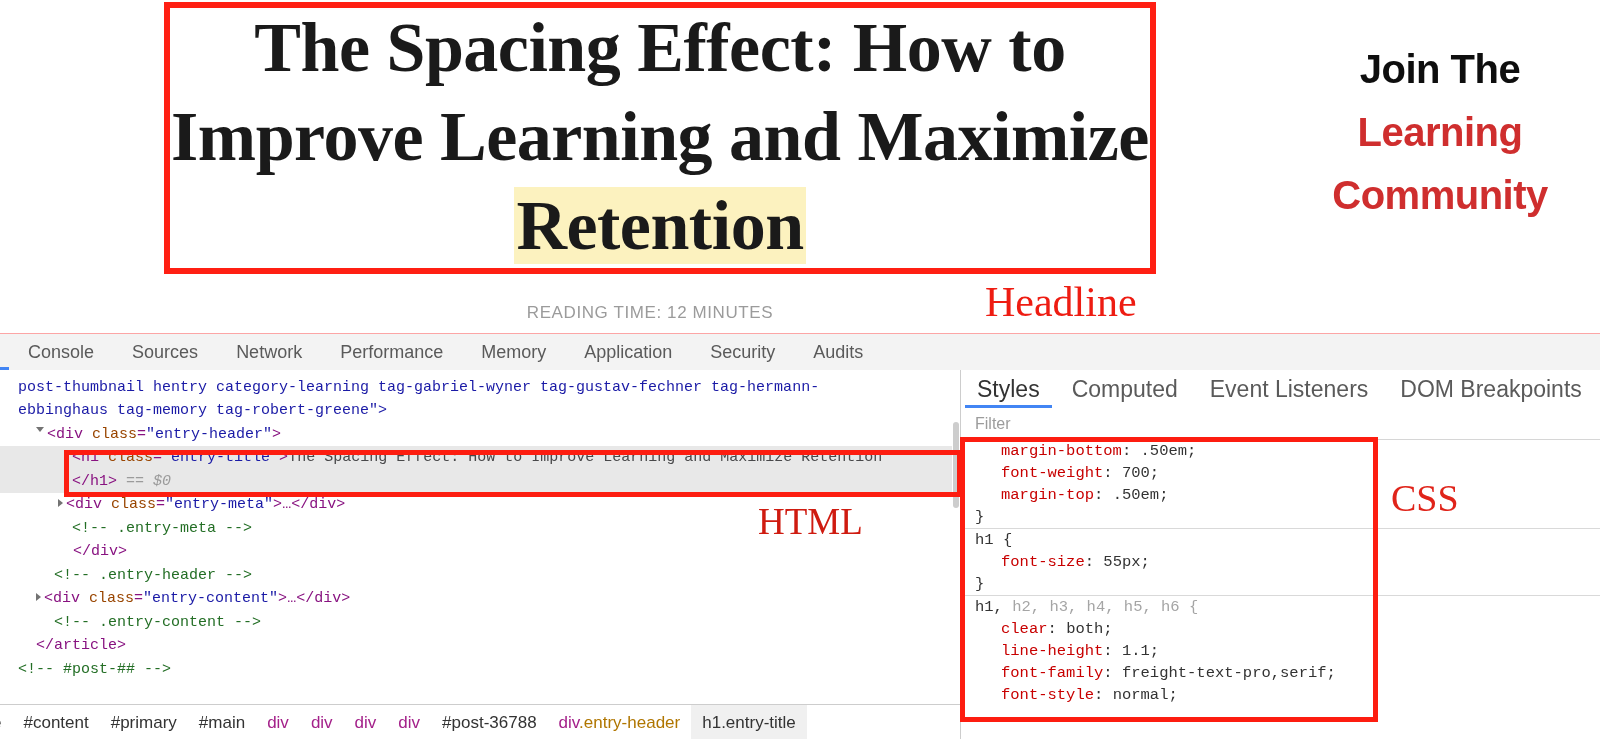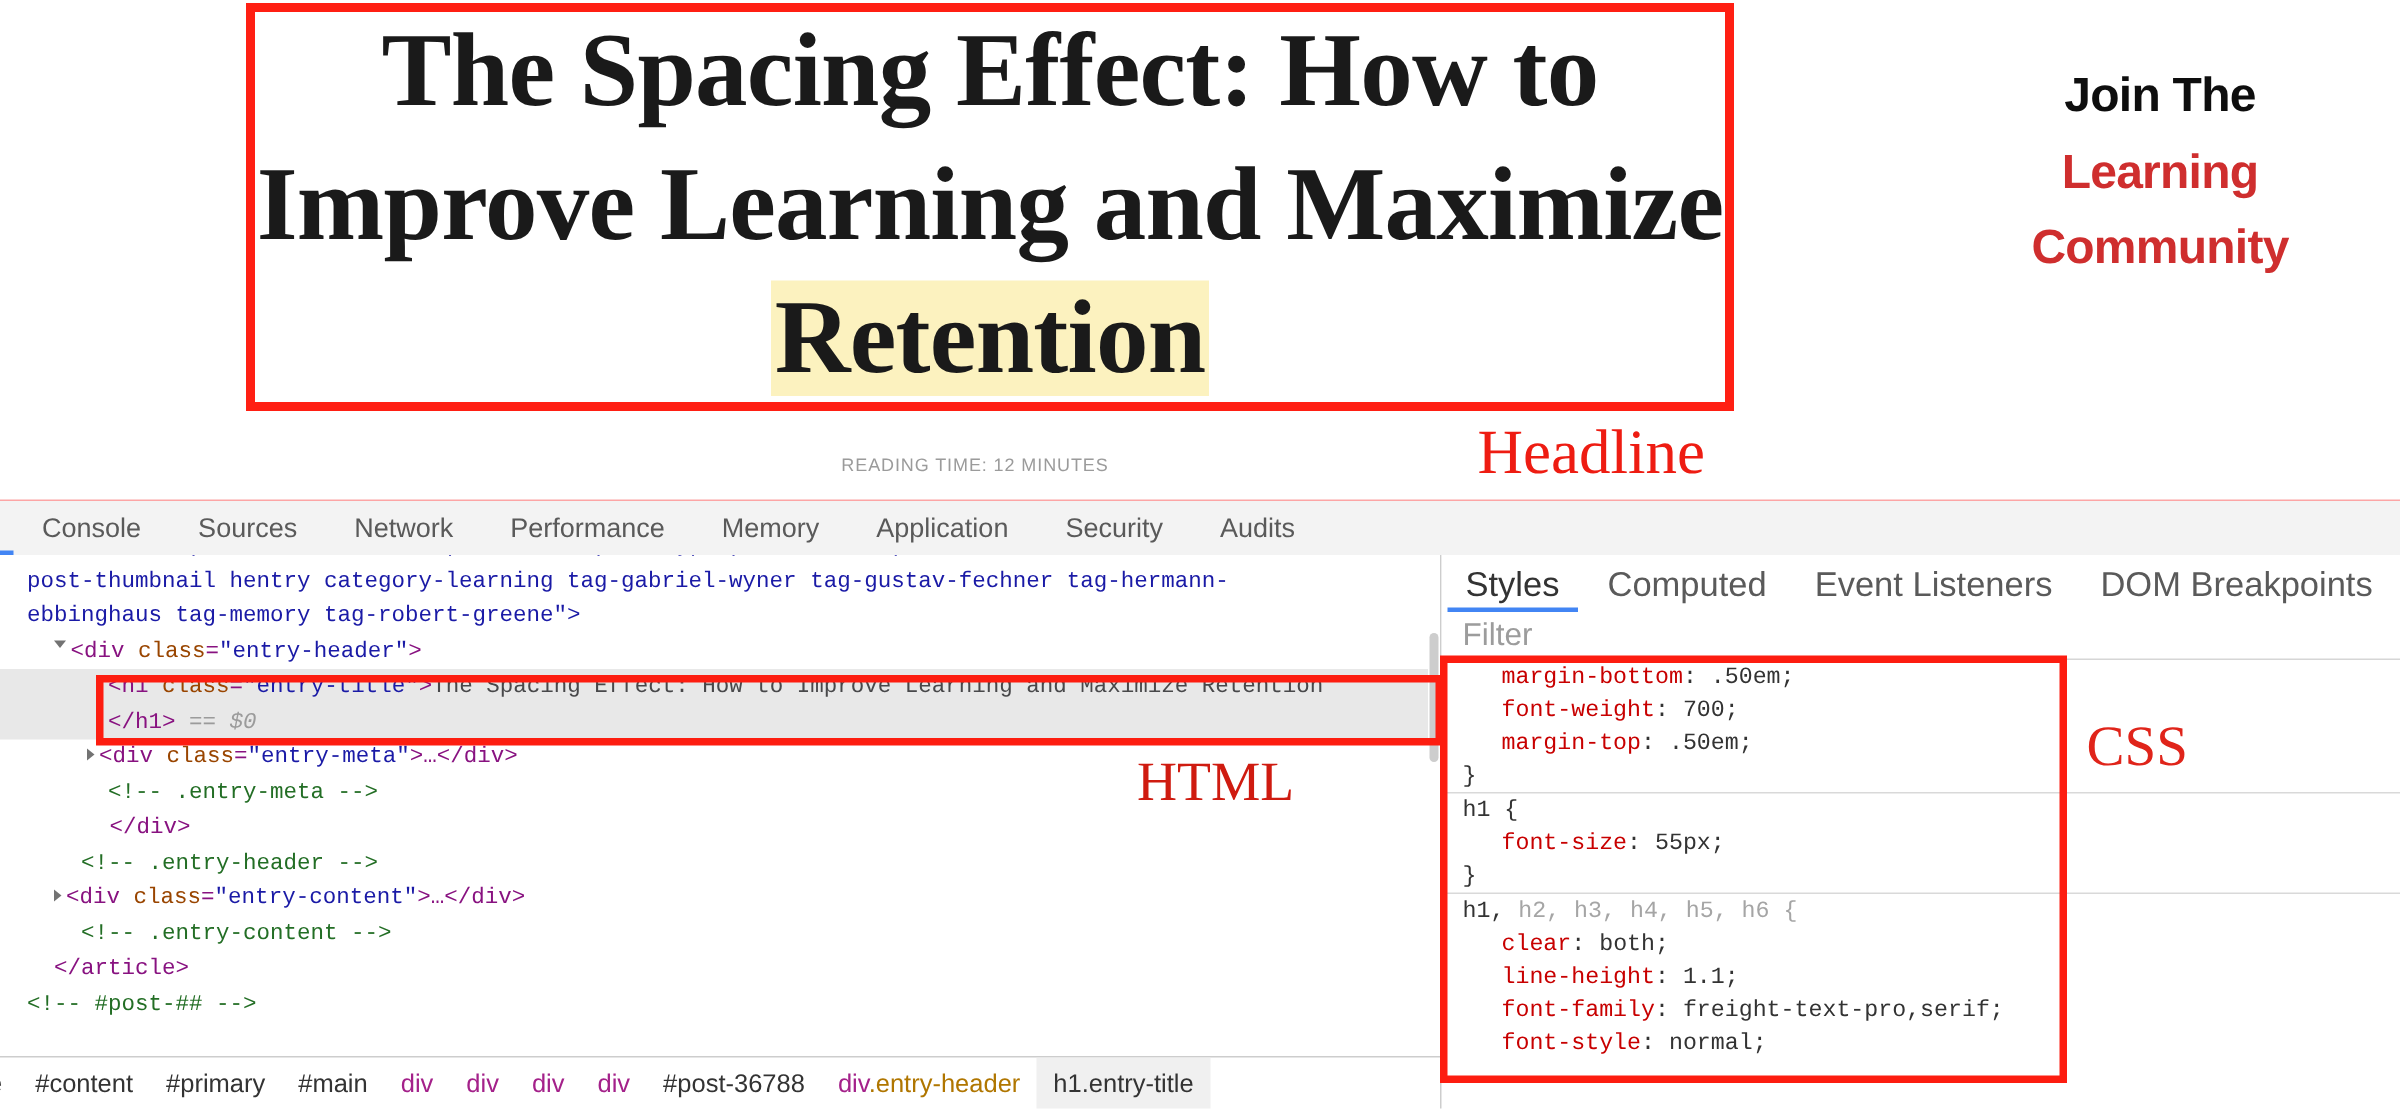--- a/index.html
+++ b/index.html
@@ -58,21 +58,21 @@
     -webkit-box-decoration-break: clone;
   }
 
   #reading-time {
     position: absolute;
     left: 0;
     top: 303px;
     width: 1300px;
     text-align: center;
     font-family: "Liberation Sans", sans-serif;
-    font-size: 12px;
+    font-size: 17px;
     letter-spacing: 0.6px;
     color: #9b9b9b;
   }
 
   #annot-headline {
     position: absolute;
     left: 985px;
     top: 278px;
     font-family: "Liberation Serif", serif;
     font-size: 42px;
@@ -81,21 +81,21 @@
   }
 
   #sidebar-promo {
     position: absolute;
     left: 1280px;
     top: 38px;
     width: 320px;
     text-align: center;
     font-family: "Liberation Sans", sans-serif;
     font-weight: bold;
-    font-size: 32px;
+    font-size: 40px;
     line-height: 1.58;
     letter-spacing: -0.5px;
   }
   #sidebar-promo .line-dark { color: #0e0e0e; display: block; }
   #sidebar-promo .line-red  { color: #cf2e2e; display: block; }
 
   
   #devtools {
     position: absolute;
     left: 0; top: 333px;
@@ -299,21 +299,21 @@
     width: 640px;
     height: 32px;
     border-bottom: 1px solid #d6d6d6;
     box-sizing: border-box;
     background: #ffffff;
     display: flex;
     align-items: center;
   }
   #styles-filter-text {
     padding-left: 14px;
-    font-size: 21px;
+    font-size: 16px;
     color: #9c9c9c;
   }
 
   #styles-rules {
     position: absolute;
     left: 0; top: 70px;
     width: 640px;
     height: 300px;
     overflow: hidden;
   }

